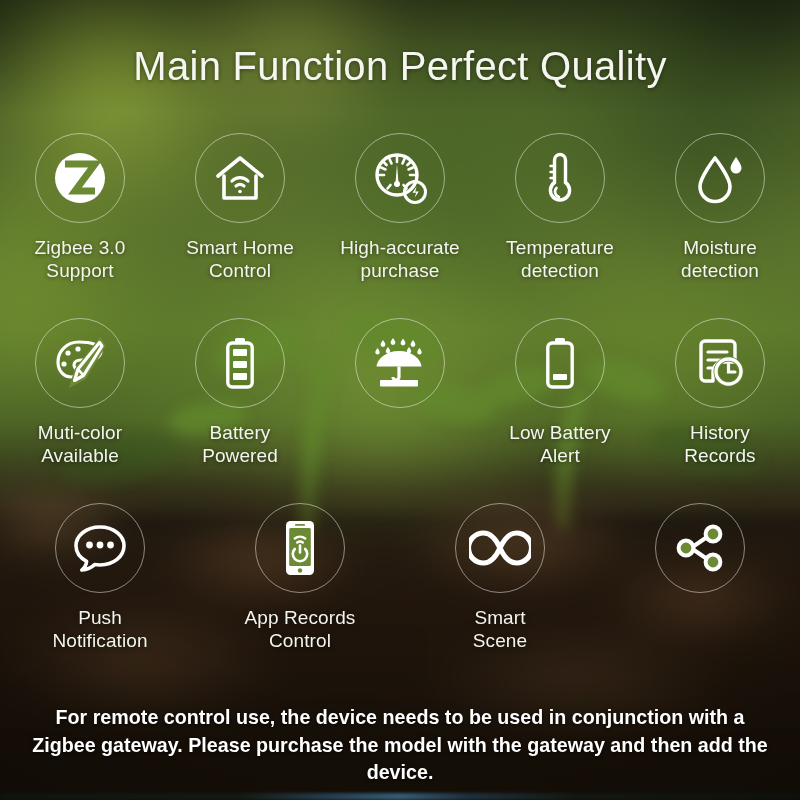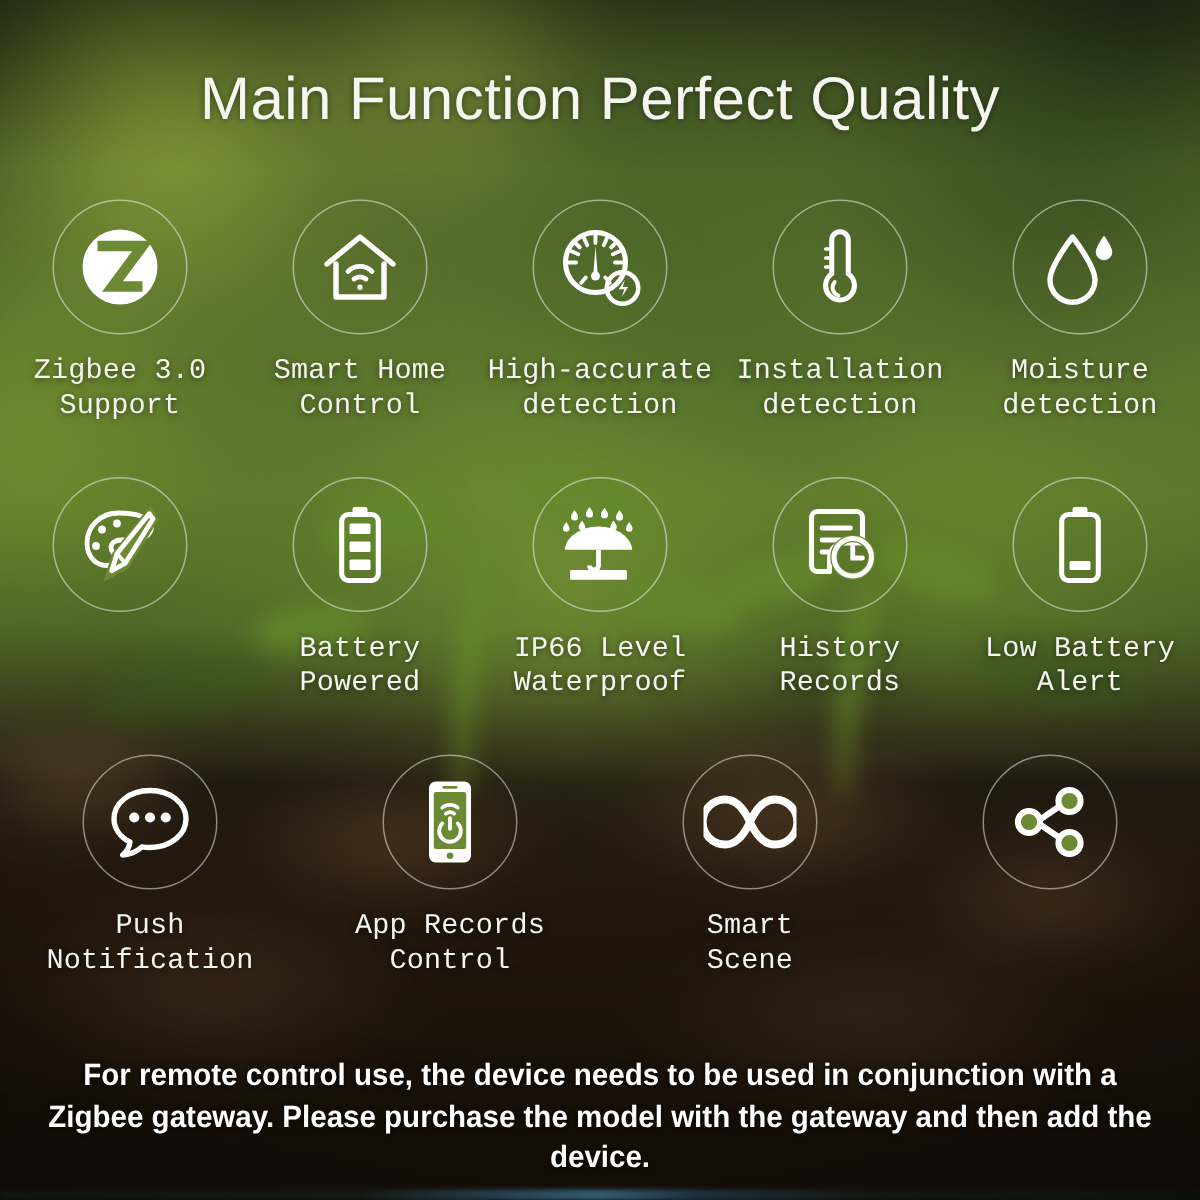--- a/index.html
+++ b/index.html
@@ -79,21 +79,21 @@
     font-size:40px;
     font-weight:400;
     letter-spacing:.3px;
     color:#f4f6ef;
     text-shadow:0 1px 5px rgba(0,0,0,.45);
   }
 
   .grid {
     position:absolute; top:133px; left:0; width:800px;
   }
-  .row { display:flex;font-family:Liberation Mono, monospace; }
+  .row { display:flex; }
   .row.r1 { height:185px; }
   .row.r2 { height:185px; }
   .row.r3 { height:190px; }
 
   .cell {
     flex:1 1 20%;
     display:flex; flex-direction:column; align-items:center;
   }
 
   .circle {
@@ -213,36 +213,36 @@
               <path d="M9 17.5 L13.5 19.5"></path>
                 <path d="M41 17.5 L36.5 19.5"></path>
             </g>
             <path d="M25 14 L26.4 32 H23.6 Z" fill="#fff"></path>
             <circle cx="25" cy="34" r="3" fill="#fff"></circle>
             <circle cx="43" cy="42" r="10.5" fill="none" stroke="#fff" stroke-width="3"></circle>
             <path d="M44.6 36.5 L40.5 42.8 H44.2 L42.6 47.8 L46.8 41.4 H43.2 Z" fill="#fff"></path>
           </svg>
         </div>
         <div class="cap">High-accurate
-detection</div>
+purchase</div>
       </div>
 
       <div class="cell">
         <div class="circle">
           <svg width="42" height="56" viewBox="0 0 42 56" fill="none" stroke="#fff" stroke-width="3.4" stroke-linecap="round">
             <path d="M26.5 32.5 V10 a5.5 5.5 0 0 0 -11 0 V32.5 a9.6 9.6 0 1 0 11 0 Z"></path>
             <g stroke-width="2.4">
               <path d="M15.5 16 H11.5"></path>
                 <path d="M15.5 22 H11.5"></path>
                 <path d="M15.5 28 H11.5"></path>
             </g>
             <path d="M17.5 38 a5.5 5.5 0 0 0 2.5 9" stroke-width="2.6"></path>
           </svg>
         </div>
-        <div class="cap">Installation
+        <div class="cap">Temperature
 detection</div>
       </div>
 
       <div class="cell">
         <div class="circle">
           <svg width="54" height="54" viewBox="0 0 54 54">
             <path d="M22 7 C22 7 7 26 7 35.5 A15 15 0 0 0 37 35.5 C37 26 22 7 22 7 Z" fill="none" stroke="#fff" stroke-width="3.6" stroke-linejoin="round"></path>
             <path d="M43 6 C43 6 37.5 13.5 37.5 17 A5.5 5.5 0 0 0 48.5 17 C48.5 13.5 43 6 43 6 Z" fill="#fff"></path>
           </svg>
         </div>
@@ -259,20 +259,22 @@
             <circle cx="15" cy="17" r="2.6" fill="#fff"></circle>
             <circle cx="25" cy="13" r="2.6" fill="#fff"></circle>
             <circle cx="11" cy="28" r="2.6" fill="#fff"></circle>
             <g>
               <path d="M47 5 L24 34 L20 47 L31 41 L50 10 Z" fill="#6c8a34" stroke="#6c8a34" stroke-width="5"></path>
               <path d="M46.5 6.5 L25 33 L21.5 44.5 L30.5 39.5 L49 10 Z" fill="none" stroke="#fff" stroke-width="3.2" stroke-linejoin="round"></path>
               <path d="M25 33 L30.5 39.5" stroke="#fff" stroke-width="2.6"></path>
             </g>
           </svg>
         </div>
+        <div class="cap">Muti-color
+Available</div>
       </div>
 
       <div class="cell">
         <div class="circle">
           <svg width="36" height="56" viewBox="0 0 36 56">
             <rect x="13" y="3" width="10" height="5" rx="1.5" fill="#fff"></rect>
             <rect x="5.8" y="8" width="24.4" height="44" rx="4.5" fill="none" stroke="#fff" stroke-width="3.4"></rect>
             <rect x="11" y="14" width="14" height="7" rx="1" fill="#fff"></rect>
             <rect x="11" y="26" width="14" height="7" rx="1" fill="#fff"></rect>
             <rect x="11" y="38" width="14" height="7" rx="1" fill="#fff"></rect>
@@ -293,53 +295,51 @@
               <path d="M6.5 11 c1.3 1.9 2.2 3.2 2.2 4.3 a2.2 2.2 0 0 1 -4.4 0 C4.3 14.2 5.2 12.9 6.5 11 Z"></path>
               <path d="M17 10 c1.3 1.9 2.2 3.2 2.2 4.3 a2.2 2.2 0 0 1 -4.4 0 C14.8 13.2 15.7 11.9 17 10 Z"></path>
               <path d="M38 10 c1.3 1.9 2.2 3.2 2.2 4.3 a2.2 2.2 0 0 1 -4.4 0 C35.8 13.2 36.7 11.9 38 10 Z"></path>
               <path d="M48.5 11 c1.3 1.9 2.2 3.2 2.2 4.3 a2.2 2.2 0 0 1 -4.4 0 C46.3 14.2 47.2 12.9 48.5 11 Z"></path>
               <path d="M28 14 C15 14 6 22 5.5 29.5 L50.5 29.5 C50 22 41 14 28 14 Z"></path>
               <path d="M26.4 29.5 h3.2 V40 a4.6 4.6 0 0 1 -9.2 0 h3.2 a1.4 1.4 0 0 0 2.8 0 Z"></path>
               <rect x="9" y="43" width="38" height="6.5" rx="1"></rect>
             </g>
           </svg>
         </div>
-        <div class="cap">IP66 Level
-Waterproof</div>
+      </div>
+
+      <div class="cell">
+        <div class="circle">
+          <svg width="36" height="56" viewBox="0 0 36 56">
+            <rect x="13" y="3" width="10" height="5" rx="1.5" fill="#fff"></rect>
+            <rect x="5.8" y="8" width="24.4" height="44" rx="4.5" fill="none" stroke="#fff" stroke-width="3.4"></rect>
+            <rect x="11" y="39" width="14" height="6" rx="1" fill="#fff"></rect>
+          </svg>
+        </div>
+        <div class="cap">Low Battery
+Alert</div>
       </div>
 
       <div class="cell">
         <div class="circle">
           <svg width="54" height="54" viewBox="0 0 54 54">
             <path d="M8 9 a4 4 0 0 1 4 -4 H38 a4 4 0 0 1 4 4 V26 H30 a10 10 0 0 0 -10 10 V45 H12 a4 4 0 0 1 -4 -4 Z" fill="none" stroke="#fff" stroke-width="3.4" stroke-linejoin="round"></path>
             <g stroke="#fff" stroke-width="3.2" stroke-linecap="round">
               <path d="M15 16 H34"></path>
               <path d="M15 24 H28"></path>
               <path d="M15 32 H21"></path>
             </g>
             <circle cx="35.5" cy="35.5" r="13" fill="#6c8a34" opacity="0"></circle>
             <circle cx="35.5" cy="35.5" r="12.5" fill="none" stroke="#6c8a34" stroke-width="5"></circle>
             <circle cx="35.5" cy="35.5" r="12.5" fill="none" stroke="#fff" stroke-width="3.4"></circle>
             <path d="M35.5 28.5 V36 H42" fill="none" stroke="#fff" stroke-width="3.2" stroke-linecap="round"></path>
           </svg>
         </div>
         <div class="cap">History
 Records</div>
-      </div>
-
-      <div class="cell">
-        <div class="circle">
-          <svg width="36" height="56" viewBox="0 0 36 56">
-            <rect x="13" y="3" width="10" height="5" rx="1.5" fill="#fff"></rect>
-            <rect x="5.8" y="8" width="24.4" height="44" rx="4.5" fill="none" stroke="#fff" stroke-width="3.4"></rect>
-            <rect x="11" y="39" width="14" height="6" rx="1" fill="#fff"></rect>
-          </svg>
-        </div>
-        <div class="cap">Low Battery
-Alert</div>
       </div>
     </div>
 
     <div class="row r3">
 
       <div class="cell">
         <div class="circle">
           <svg width="56" height="52" viewBox="0 0 56 52">
             <path d="M28 5 C14.5 5 4 13.4 4 23.8 C4 30.3 8.2 36 14.6 39.3 C14.4 42.6 12.6 45.6 9.8 48 C14.8 47.6 19.4 45.6 22.6 42.6 C24.3 42.9 26.1 43 28 43 C41.5 43 52 34.6 52 23.8 C52 13.4 41.5 5 28 5 Z" fill="none" stroke="#fff" stroke-width="3.6" stroke-linejoin="round"></path>
             <circle cx="17.5" cy="23" r="3.4" fill="#fff"></circle>

